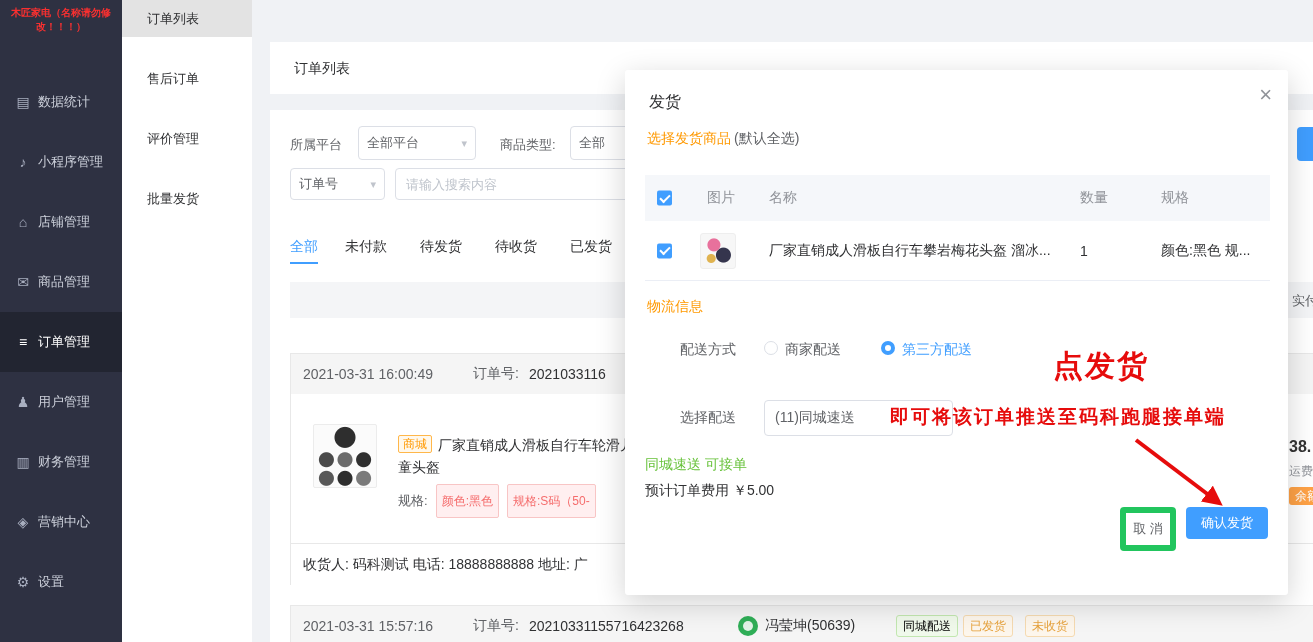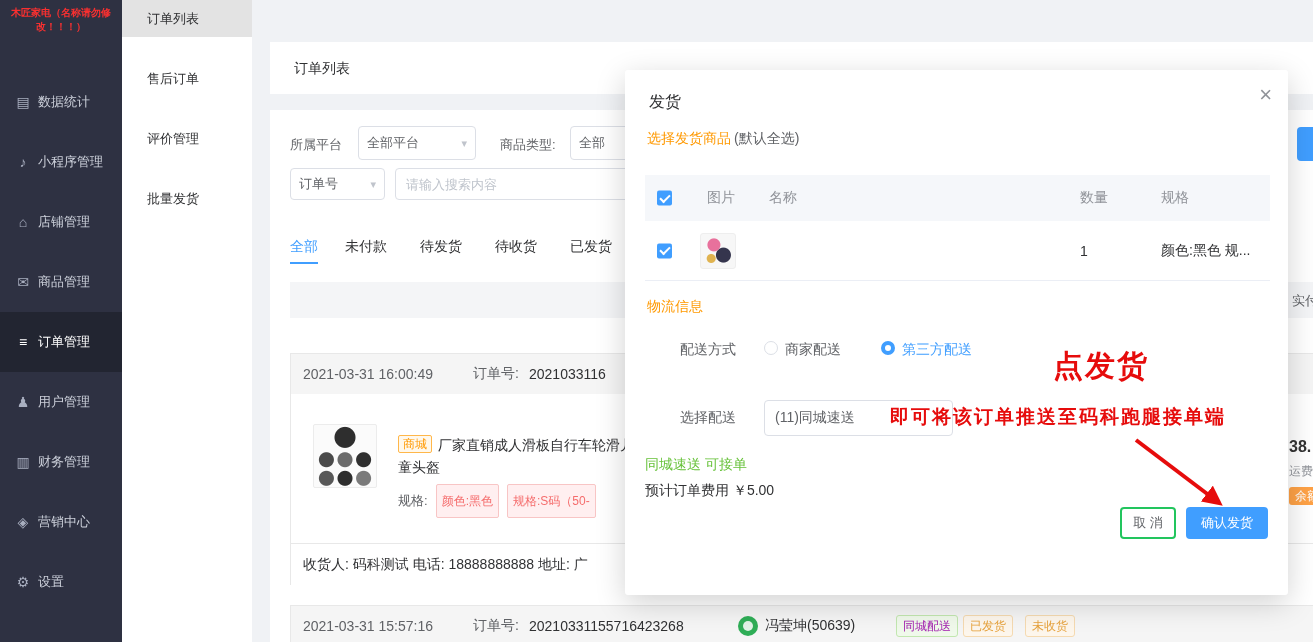--- a/index.html
+++ b/index.html
@@ -51,21 +51,21 @@
   .order-card{position:absolute;left:20px;width:1060px;border:1px solid #e8e8e8;background:#fff}
   .order1{top:243px;height:232px}
   .order2{top:495px;height:60px}
   .order-head{position:relative;height:40px;background:#f5f5f5;font-size:14px;color:#606266}
   .order-head .abs{position:absolute;top:50%;transform:translateY(-50%);white-space:nowrap}
   .oh-time{left:12px}.oh-no-label{left:182px}.oh-no{left:238px;color:#303133}
   .avatar{position:absolute;left:447px;top:10px;width:20px;height:20px;border-radius:50%;background:#2fae57}
   .avatar::after{content:"";position:absolute;left:5px;top:5px;width:10px;height:10px;border-radius:50%;background:rgba(255,255,255,.85)}
   .o2-buyer{left:474px;color:#303133}
   .o2-t0{left:605px}.o2-t1{left:672px}.o2-t2{left:734px}
-  .tag-green{border:1px solid #c2e7b0;background:#f0f9eb;color:#a21caf;font-size:12px;line-height:20px;padding:0 6px;border-radius:3px}
+  .tag-green{border:1px solid #c2e7b0;background:#f0f9eb;color:#000000;font-size:12px;line-height:20px;padding:0 6px;border-radius:3px}
   .tag-orange{border:1px solid #f5dab1;background:#fdf6ec;color:#e6a23c;font-size:12px;line-height:20px;padding:0 6px;border-radius:3px}
 
   .order-body{position:relative;height:149px;background:#fff}
   .prod-img{position:absolute;left:22px;top:30px;width:64px;height:64px;border:1px solid #ececec;border-radius:2px;
     background:
       radial-gradient(circle at 50% 20%, #2e2e2e 10px, transparent 11px),
       radial-gradient(circle at 20% 56%, #4a4a4a 7px, transparent 8px),
       radial-gradient(circle at 50% 56%, #6b6b6b 7px, transparent 8px),
       radial-gradient(circle at 80% 56%, #303030 7px, transparent 8px),
       radial-gradient(circle at 20% 86%, #585858 7px, transparent 8px),
@@ -109,21 +109,21 @@
   .radio-group{display:flex;align-items:flex-start;margin-right:40px;cursor:pointer}
   .radio{display:inline-block;width:14px;height:14px;border-radius:50%;border:1px solid #dcdfe6;background:#fff;margin-right:7px}
   .radio.checked{border:4px solid #409eff}
   .radio-label-on{color:#409eff}
   .select-row{position:absolute;left:55px;top:330px;display:flex;align-items:center;font-size:14px;color:#606266}
   .m-select{width:189px;height:36px;border:1px solid #dcdfe6;border-radius:4px;display:flex;align-items:center;justify-content:space-between;padding:0 10px;margin-left:28px;color:#606266;background:#fff;cursor:pointer}
   .m-select .chev{color:#c0c4cc;font-size:11px}
   .ship-status{position:absolute;left:20px;top:386px;font-size:14px;color:#67c23a}
   .fee{position:absolute;left:20px;top:412px;font-size:14px;color:#303133}
   .btn{display:flex;align-items:center;justify-content:center;border-radius:4px;font-size:13px;cursor:pointer}
-  .btn-cancel{position:absolute;left:495px;top:437px;width:56px;height:32px;border:2px solid #22c55e;background:#fff;color:#606266}
+  .btn-cancel{position:absolute;left:495px;top:437px;width:56px;height:44px;border:6px solid #22c55e;background:#fff;color:#606266}
   .btn-confirm{position:absolute;left:561px;top:437px;width:82px;height:32px;background:#409eff;color:#fff}
 
   
   .anno-big{position:absolute;left:1053px;top:346px;font-size:30px;font-weight:bold;color:#e60c0c;z-index:20;letter-spacing:2px;white-space:nowrap}
   .anno-small{position:absolute;left:890px;top:404px;font-size:19px;font-weight:bold;color:#e60c0c;z-index:20;letter-spacing:2px;white-space:nowrap}
   .anno-arrow{position:absolute;left:1118px;top:432px;z-index:20}
 </style>
 </head>
 <body>
 
@@ -263,20 +263,21 @@
       <div class="m-thead">
         <span class="m-cell c-check checkbox"></span>
         <span class="m-cell c-img">图片</span>
         <span class="m-cell c-name">名称</span>
         <span class="m-cell c-qty">数量</span>
         <span class="m-cell c-spec">规格</span>
       </div>
       <div class="m-trow">
         <span class="m-cell c-check checkbox"></span>
         <span class="m-cell c-img m-prod-img"></span>
+        <span class="m-cell c-name">厂家直销成人滑板自行车攀岩梅花头盔 溜冰...</span>
         <span class="m-cell c-qty">1</span>
         <span class="m-cell c-spec">颜色:黑色 规...</span>
       </div>
     </div>
 
     <div class="sec-title sec2">物流信息</div>
 
     <div class="delivery-row">
       <span class="dr-label">配送方式</span>
       <span class="radio-group">

